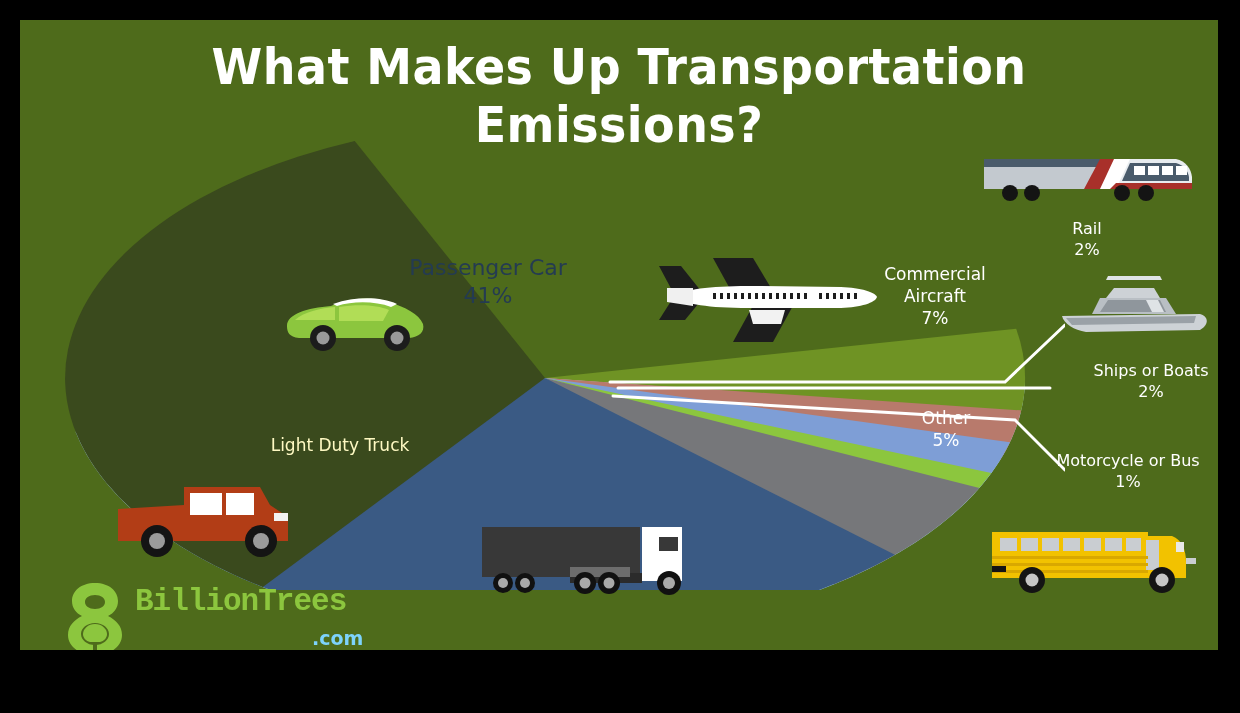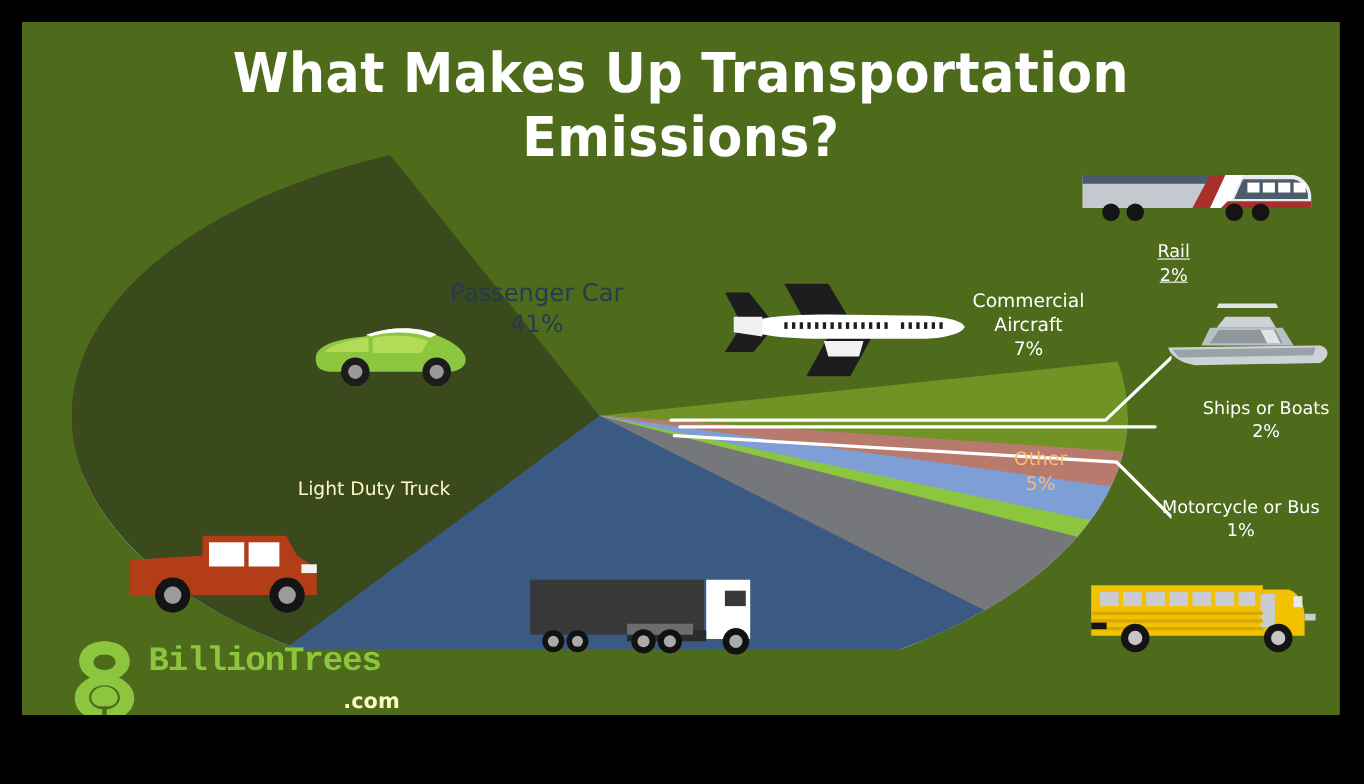--- a/index.html
+++ b/index.html
@@ -31,45 +31,45 @@
   .slice-label {
     position:absolute; text-align:center; line-height:1.28;
     font-family:"DejaVu Sans", sans-serif; font-weight:400;
   }
   .slice-label .pct { display:block; }
 
   #lbl-car   { left:348px; top:234px; width:240px; color:#243b52; font-size:22px; }
   #lbl-ldt   { left:215px; top:415px; width:210px; color:#fef9c3; font-size:17px; }
   #lbl-mhdt  { left:487px; top:452px; width:330px; color:#e9eef4; font-size:17px; }
   #lbl-air   { left:840px; top:244px; width:150px; color:#ffffff; font-size:17px; }
-  #lbl-other { left:862px; top:388px; width:128px; color:#fdba74; font-size:17px; }
+  #lbl-other { left:862px; top:388px; width:128px; color:#ffffff; font-size:17px; }
 
   
   .callout {
     position:absolute; text-align:center; color:#ffffff;
     font-family:"DejaVu Sans", sans-serif; font-size:16px; line-height:1.32;
   }
-  #co-rail  { left:972px; top:198px; width:150px;text-decoration:underline; }
+  #co-rail  { left:992px; top:198px; width:150px; }
   #co-ships { left:1046px; top:340px; width:170px; }
   #co-moto  { left:1028px; top:430px; width:160px; }
 
   
   .icon-box { position:absolute; }
 
   
   #logo { position:absolute; left:40px; top:560px; width:330px; height:80px; }
   #logo-text {
     position:absolute; left:75px; top:4px;
     font-family:Liberation Mono, monospace; font-weight:700;
     font-size:31px; color:#8cc63e; letter-spacing:-1px;
   }
   #logo-dotcom {
     position:absolute; left:252px; top:47px;
     font-family:"DejaVu Sans", sans-serif; font-weight:700;
-    font-size:19px; color:#fef9c3;
+    font-size:19px; color:#7dd3fc;
   }
 </style>
 </head>
 <body>
 
 <div id="stage">
   <div id="poster">
 
     <h1 id="title">What Makes Up Transportation Emissions?</h1>
 

